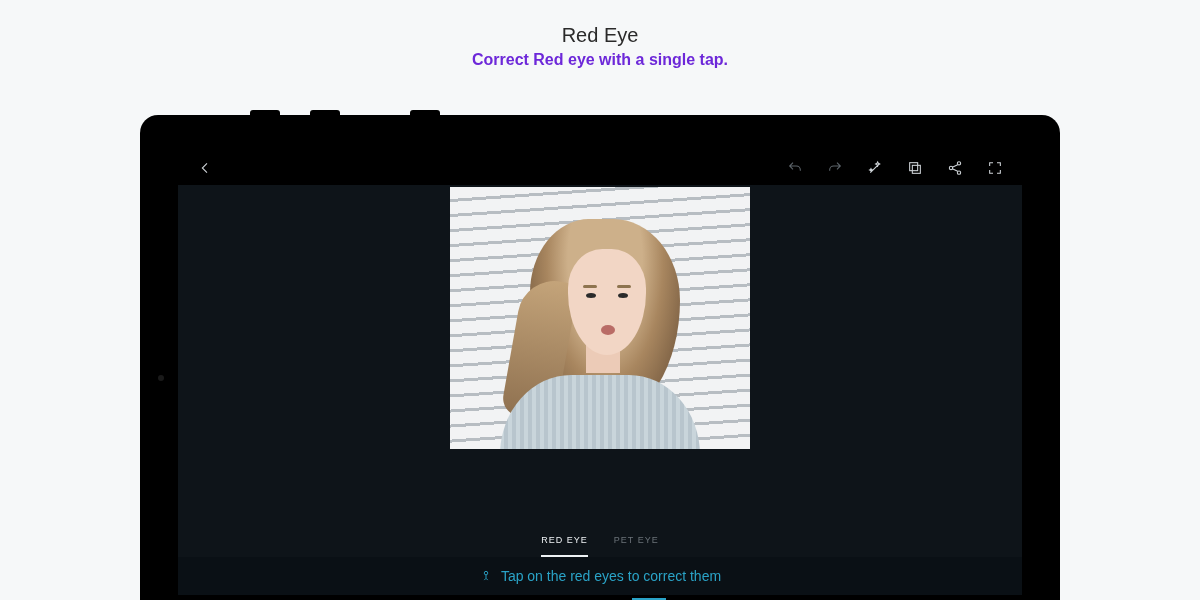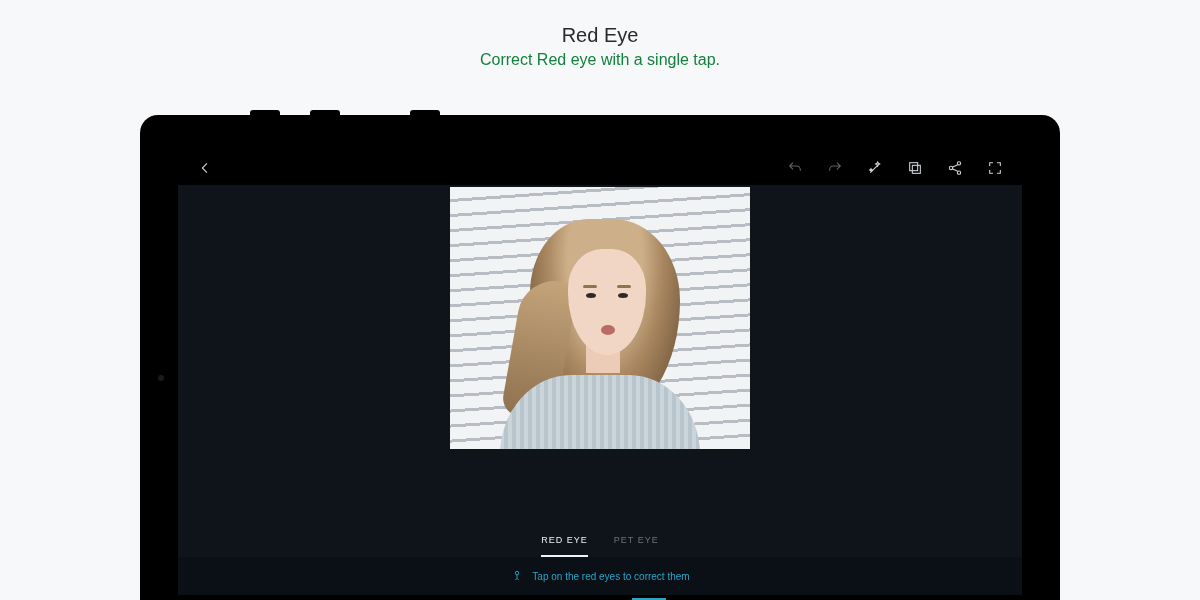--- a/index.html
+++ b/index.html
@@ -5,21 +5,21 @@
   * { box-sizing: border-box; margin: 0; padding: 0; }
   body {
     width: 1200px; height: 600px;
     background: #f6f8f9;
     font-family: -apple-system, "Segoe UI", Helvetica, Arial, sans-serif;
     overflow: hidden;
     position: relative;
   }
   .promo { text-align: center; padding-top: 24px; }
   .promo h2 { font-size: 20px; font-weight: 400; color: #2a2a2a; margin-bottom: 4px; }
-  .promo p  { font-size: 16px; font-weight: 400; color: #15803d; }
+  .promo p  { font-size: 16px; font-weight: 700; color: #6d28d9; }
 
   
   .tablet {
     position: absolute;
     left: 140px; top: 115px;
     width: 920px; height: 520px;          
     background: #000;
     border-radius: 18px 18px 0 0;
     padding: 36px 38px 0 38px;
   }
@@ -133,21 +133,21 @@
   .subtabs span{ cursor:pointer; }
   .subtabs .active{ color:#eef2f4; border-bottom:2px solid #eef2f4; padding-bottom:2px;}
 
   
   .hint{
     height:38px;
     background:#0a1015;
     display:flex; align-items:center; justify-content:center;
     gap:8px;
     color:#2aa3c7;
-    font-size:10px;
+    font-size:14px;
   }
   .hint svg{ width:14px; height:14px; stroke:#2aa3c7; fill:none; stroke-width:1.6;}
 
   
   .bottomnav{
     height:40px;
     background:#000;
     display:flex; align-items:center; justify-content:space-evenly;
     color:#9ba2a7;
   }

